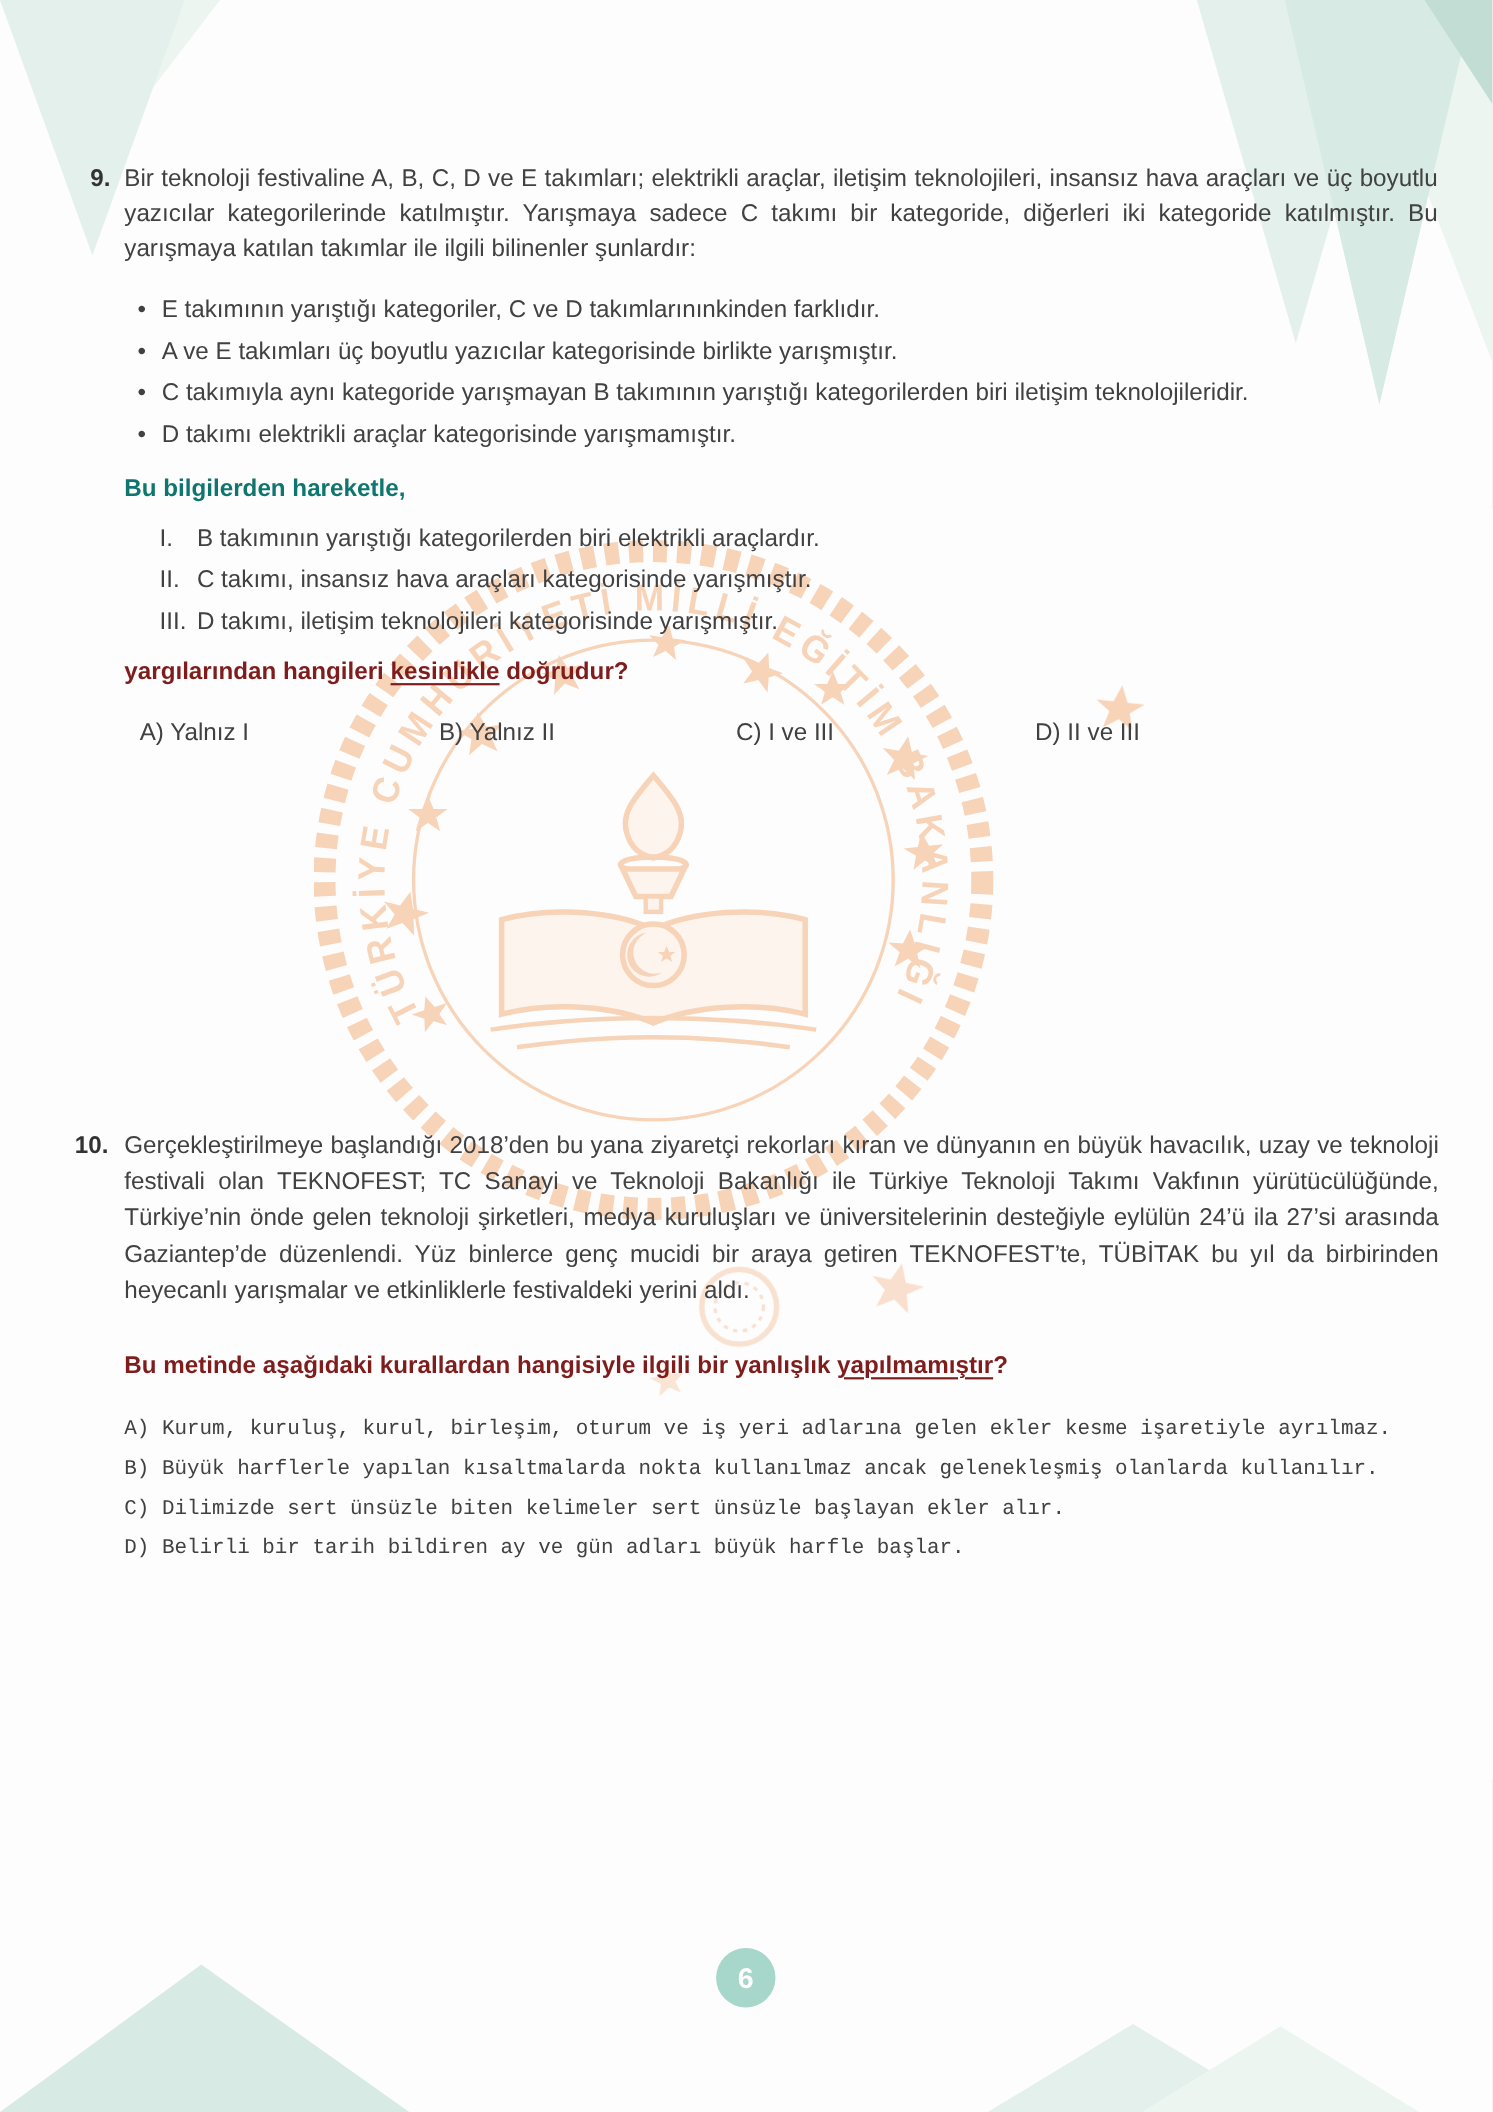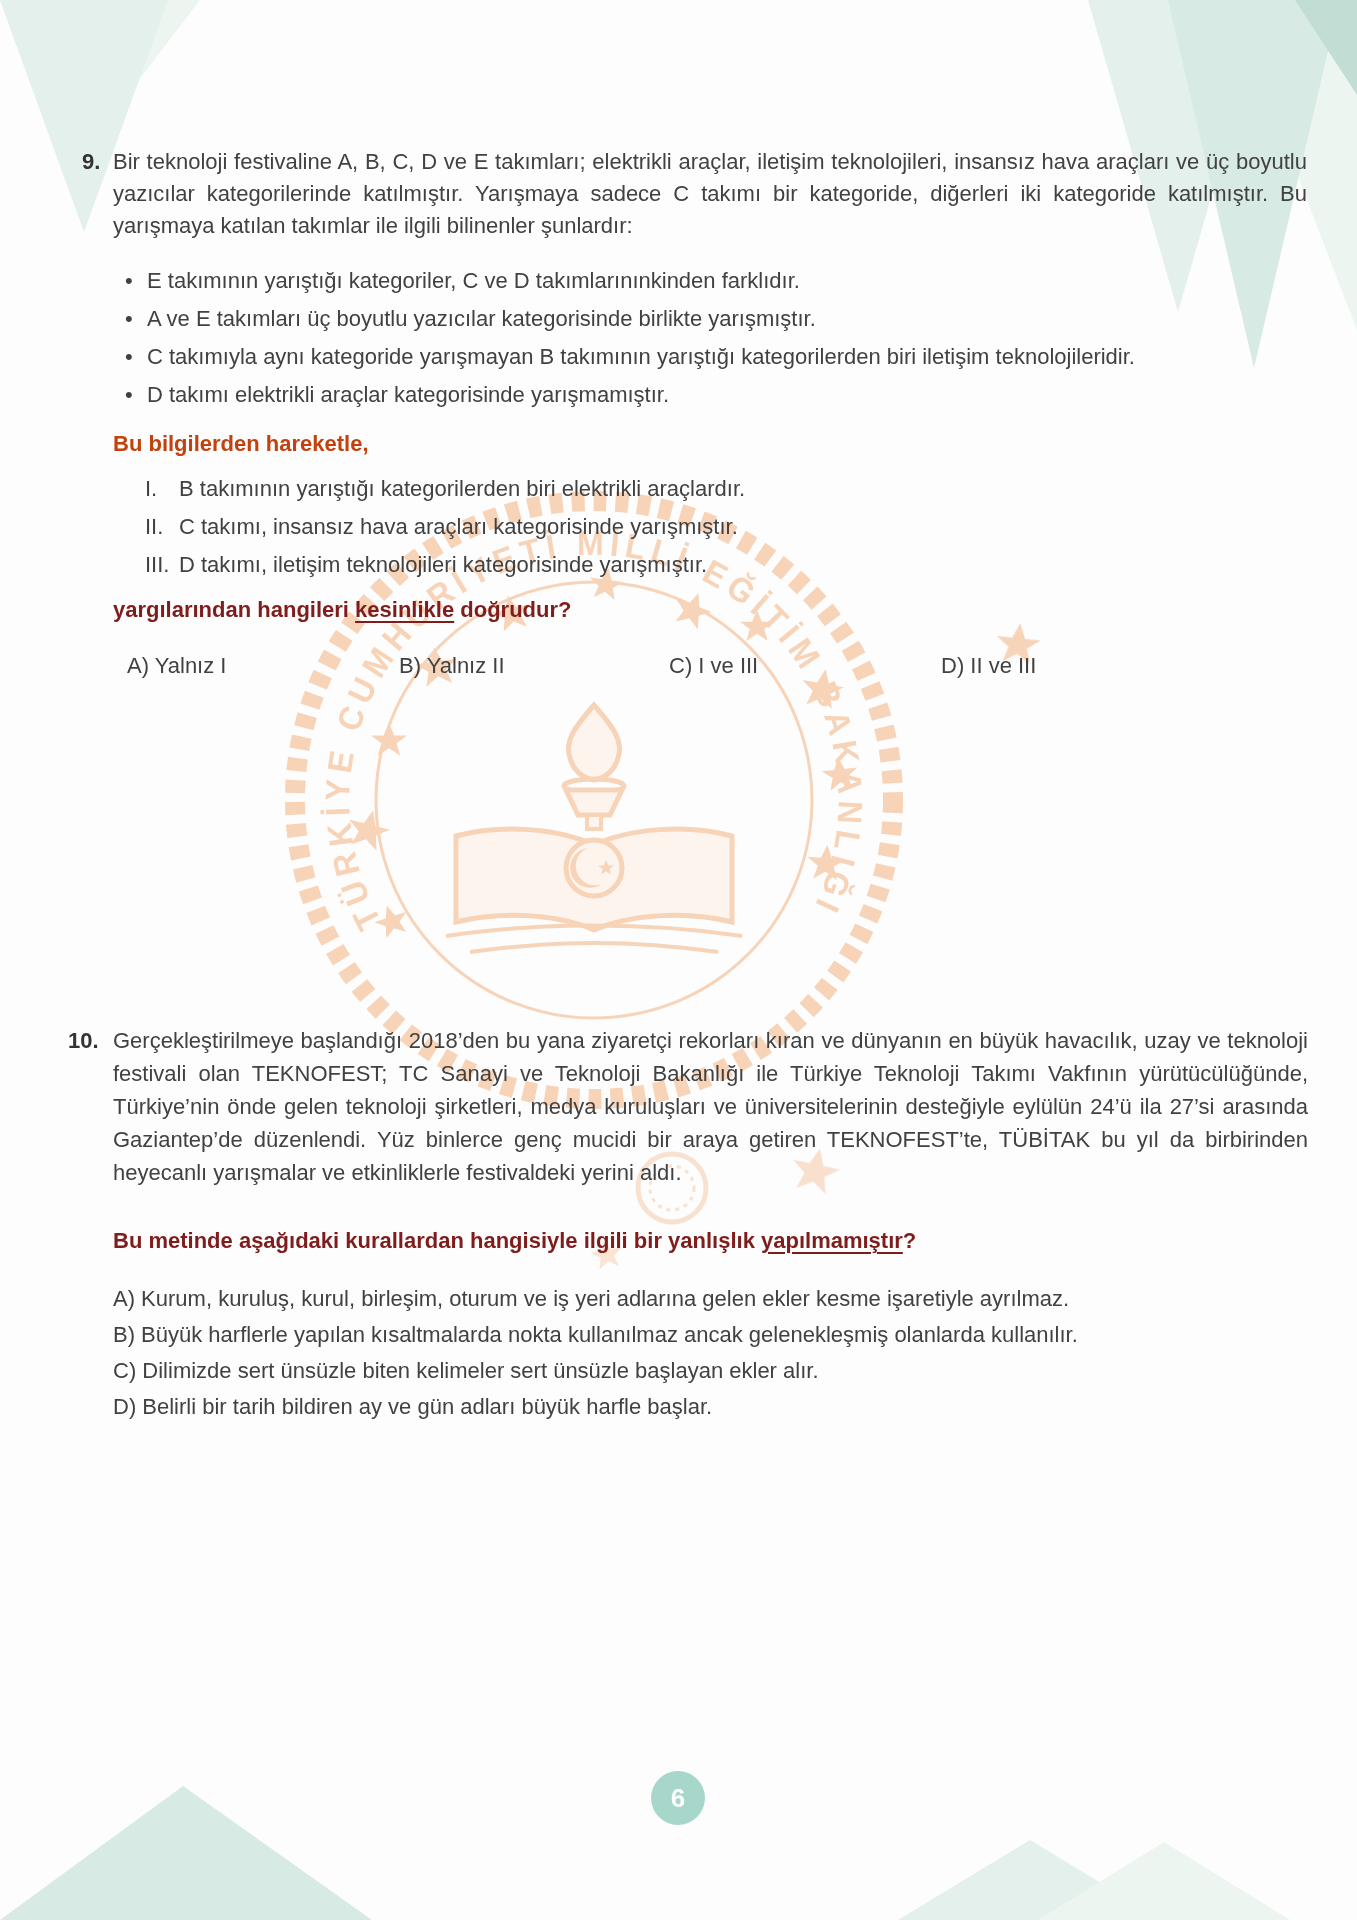--- a/index.html
+++ b/index.html
@@ -40,39 +40,39 @@
   .qrow{display:flex;align-items:flex-start;}
   .qnum{flex:0 0 31px;font-weight:700;font-size:22px;line-height:32px;color:#333;}
   .q10 .qnum{flex:0 0 45px;line-height:33px;}
   p.intro{margin:0;text-align:justify;font-size:22px;line-height:32px;}
   .q10 p.intro{line-height:33px;}
 
   ul.bullets{list-style:none;margin:20px 0 0 43px;padding:0;}
   ul.bullets li{display:flex;font-size:22px;line-height:38px;}
   ul.bullets .dot{flex:0 0 22px;}
 
-  p.lead{margin:14px 0 0 31px;font-weight:700;font-size:22px;line-height:32px;color:#c2410c;}
+  p.lead{margin:14px 0 0 31px;font-weight:700;font-size:22px;line-height:32px;color:#0f766e;}
 
   ol.statements{list-style:none;margin:10px 0 0 63px;padding:0;}
   ol.statements li{display:flex;font-size:22px;line-height:38px;}
   ol.statements .rnum{flex:0 0 34px;}
 
   p.stem{margin:10px 0 0 31px;font-weight:700;font-size:22px;line-height:32px;color:#7f1d1d;}
   .q10 p.stem{margin-left:45px;margin-top:36px;}
   .ul-word{text-decoration:underline;text-decoration-thickness:2px;text-underline-offset:4px;}
 
   .opts-row{position:relative;margin:24px 0 0 45px;height:32px;font-size:22px;}
   .opts-row span{position:absolute;top:0;line-height:32px;white-space:nowrap;}
   .opts-row .o0{left:0;}
   .opts-row .o1{left:272px;}
   .opts-row .o2{left:542px;}
   .opts-row .o3{left:814px;}
 
   ul.opts-list{list-style:none;margin:24px 0 0 45px;padding:0;}
-  ul.opts-list li{font-size:22px;line-height:36px;}
+  ul.opts-list li{font-size:19px;line-height:36px;font-family:Liberation Mono, monospace;}
 
   .page-badge{
     position:absolute;left:651px;top:1771px;width:54px;height:54px;
     border-radius:50%;background:var(--badge-teal);
     display:flex;align-items:center;justify-content:center;
     color:#ffffff;font-size:26px;font-weight:700;z-index:1;
   }
 </style>
 </head>
 <body>

